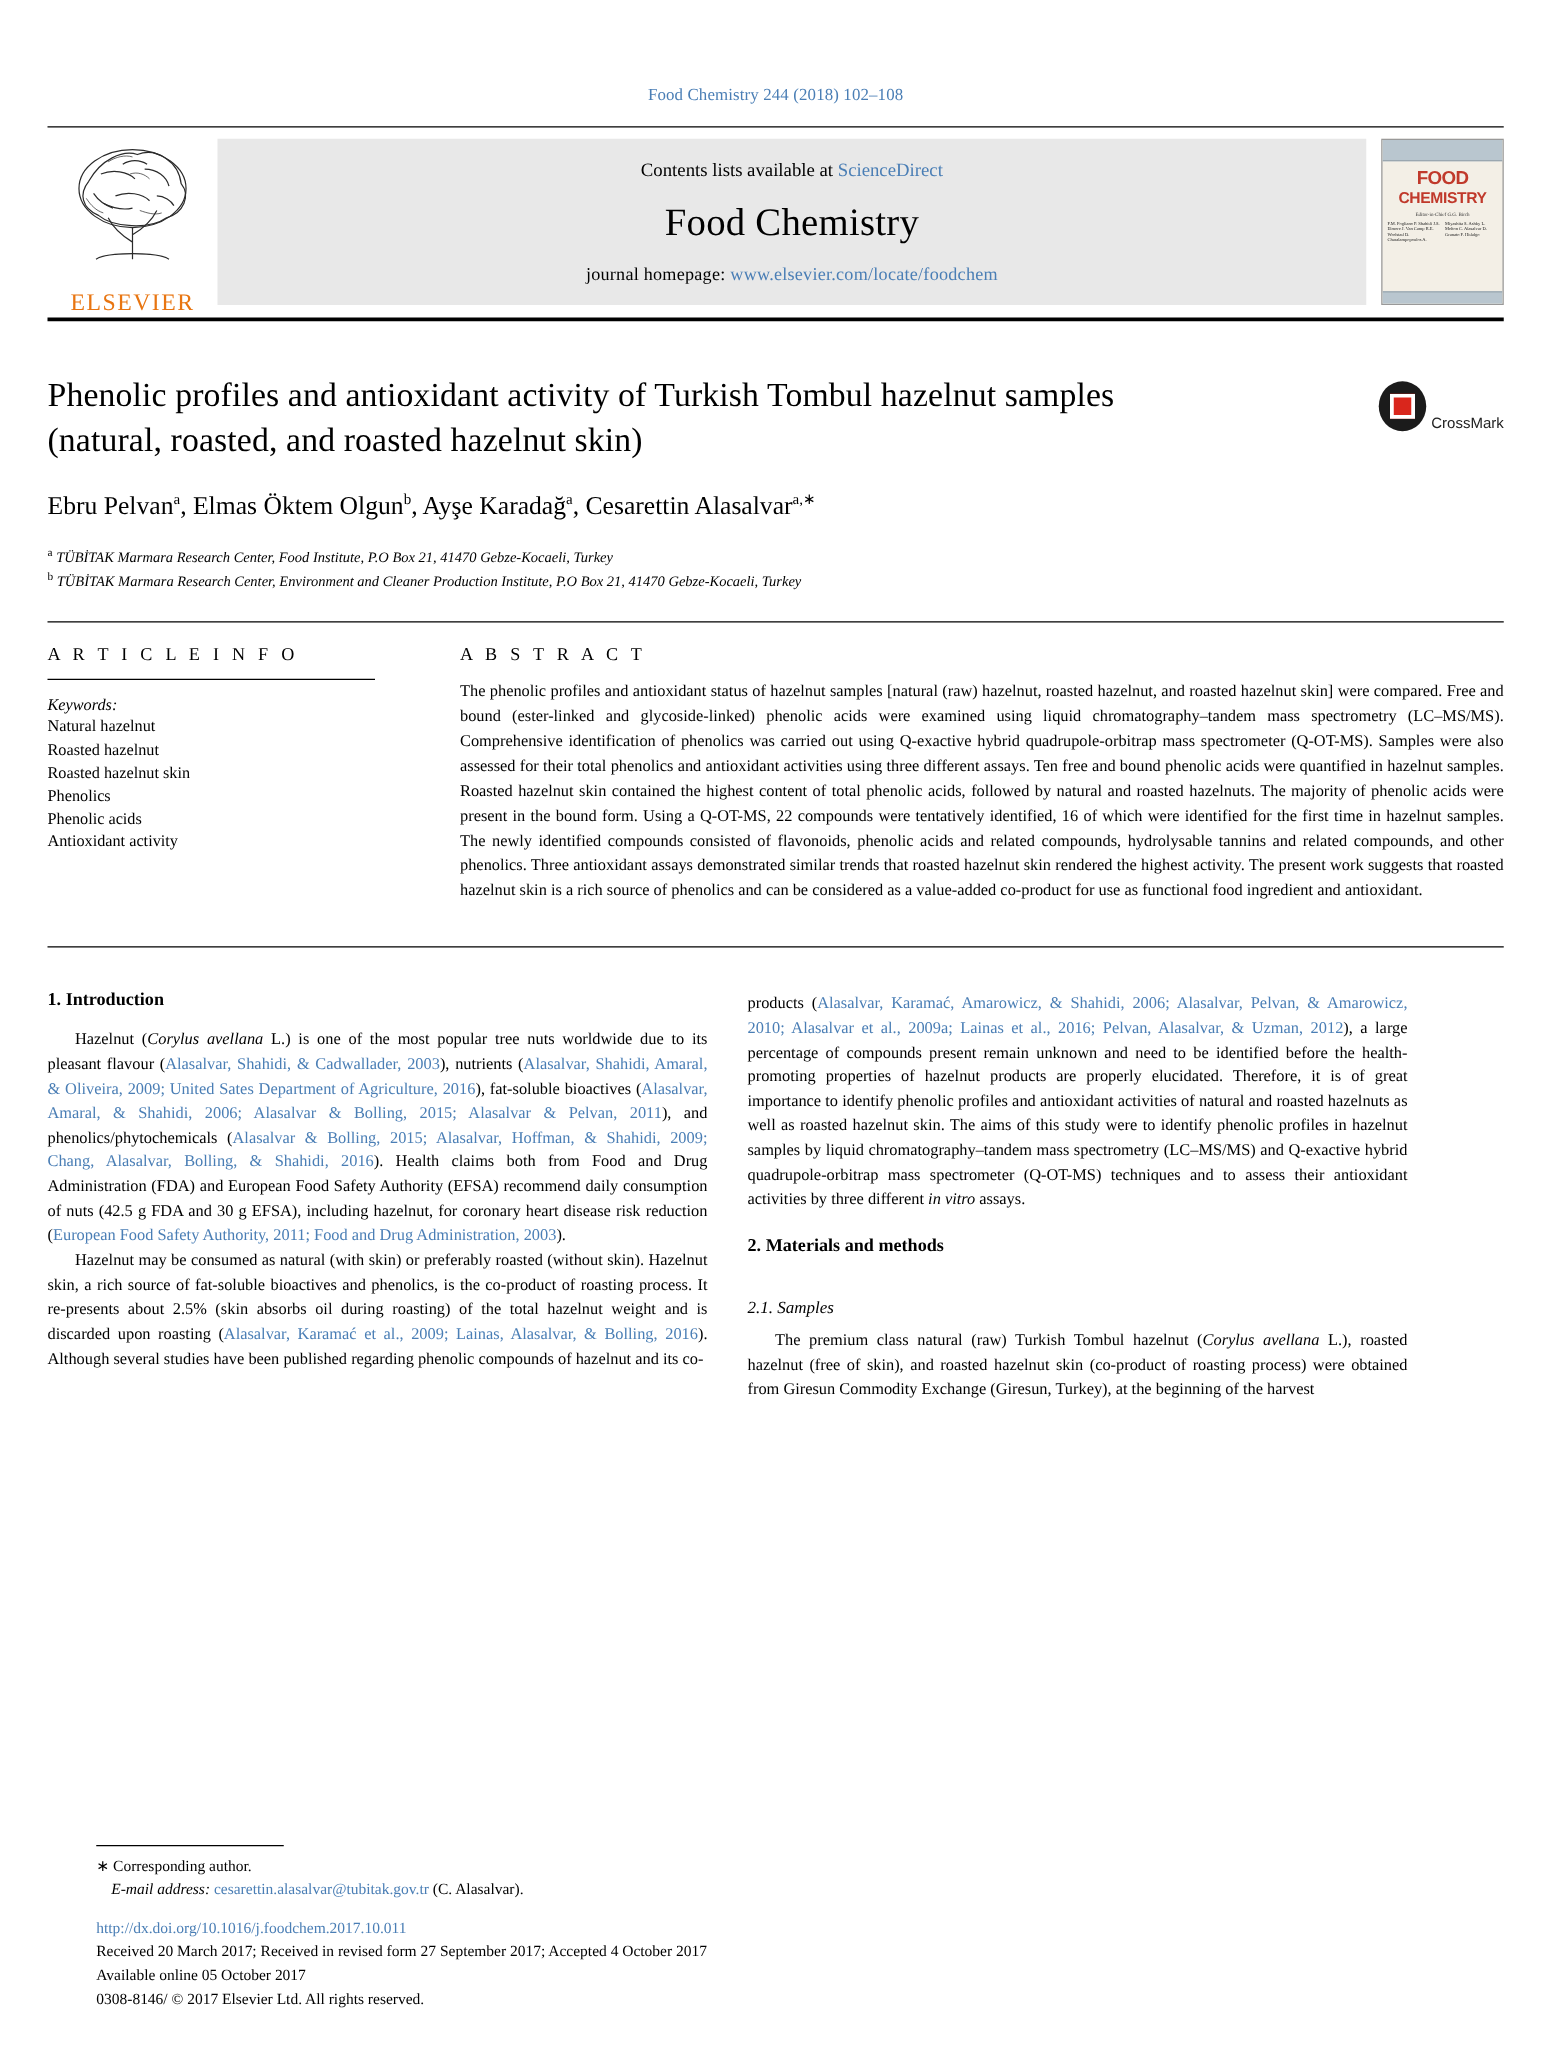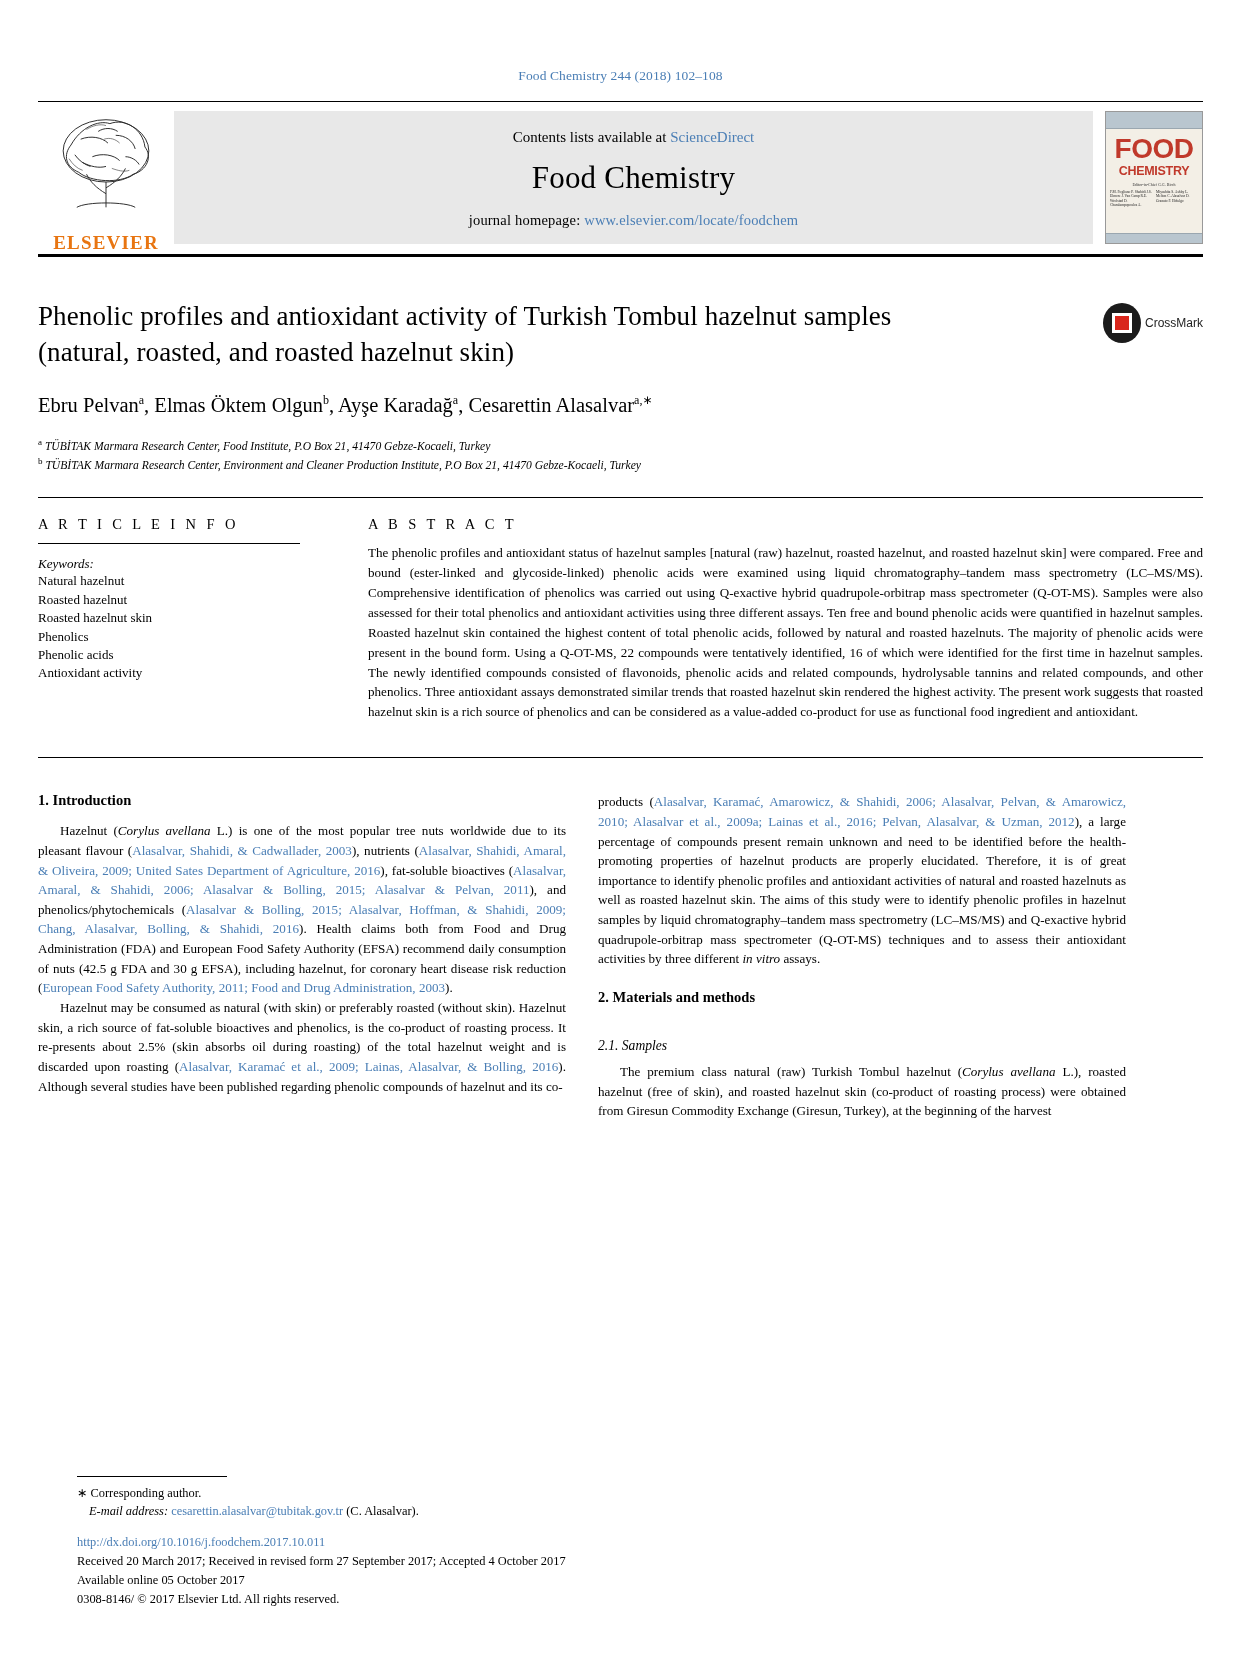--- a/index.html
+++ b/index.html
@@ -51,21 +51,21 @@
     justify-content: flex-start;
     padding-top: 8px;
     box-sizing: border-box;
   }
   .tree-svg { display:block; }
   .elsevier-word {
     font-family: "Liberation Serif", serif;
     font-size: 19px;
     letter-spacing: 1.2px;
     color: #E87511;
-    font-weight: bold;
+    font-weight: normal;
     margin-top: 13px;
   }
   .journal-band {
     flex: 1 1 auto;
     background: #e8e8e8;
     margin: 9px 0 10px 0;
     display: flex;
     flex-direction: column;
     justify-content: center;
     align-items: center;
@@ -90,41 +90,41 @@
     overflow: hidden;
   }
   .cover-top {
     height: 14px; background:#b9c6cf; border-bottom:1px solid #9aa7b0;
     font-size:3.4px; color:#333; padding:1px 2px; line-height:2.6px; overflow:hidden;
   }
   .cover-title {
     color:#c0392b; font-family:"Liberation Sans", sans-serif;
     font-weight:bold; text-align:center; line-height:1;
   }
-  .cover-title .l1{ font-size:28px; letter-spacing:-0.5px; display:block; margin-top:6px;}
+  .cover-title .l1{ font-size:15px; letter-spacing:-0.5px; display:block; margin-top:6px;}
   .cover-title .l2{ font-size:12.5px; letter-spacing:-0.3px; display:block; margin-top:2px;}
   .cover-sub { text-align:center; font-size:4px; color:#333; margin-top:4px; line-height:5px;}
   .cover-names { font-size:3.6px; color:#222; padding:3px 4px 0 4px; columns:2; column-gap:4px; line-height:4.6px;}
   .cover-bottom{ position:absolute; bottom:0; left:0; right:0; height:9px; background:#b9c6cf; border-top:1px solid #9aa7b0;}
 
   
   .title-block { margin-top: 42px; position: relative; }
   .paper-title {
     font-size: 27px;
     line-height: 1.33;
     font-weight: normal;
     margin: 0;
     max-width: 900px;
     letter-spacing: .1px;
   }
   .crossmark {
     position: absolute;
     right: 0; top: 2px;
     width: 100px; height: 44px;
-    display: flex; align-items: center;
+    display: flex; align-items: flex-end;
   }
   .cm-badge {
     width: 40px; height: 40px; border-radius: 50%;
     background: #1b1b1b; position: relative;
     display:flex; align-items:center; justify-content:center;
   }
   .cm-badge .inner {
     width: 20px; height: 20px; background: #d9261c;
     box-shadow: inset 0 0 0 3px #fff;
   }

